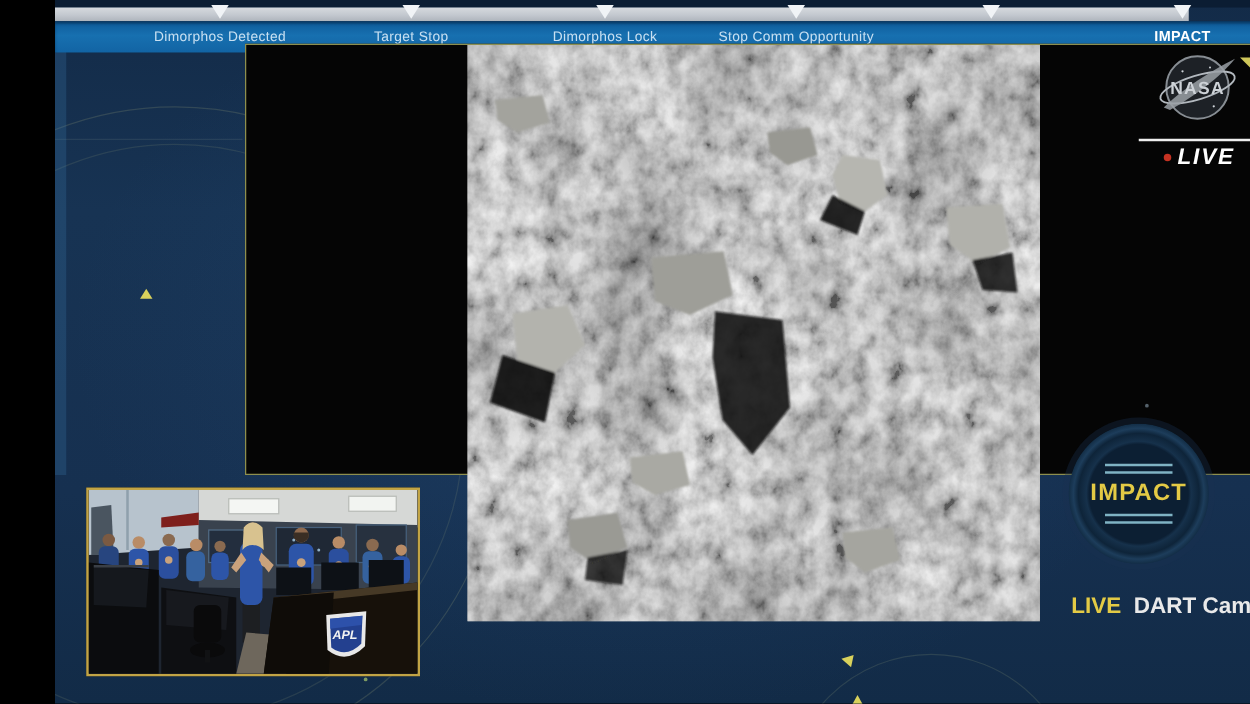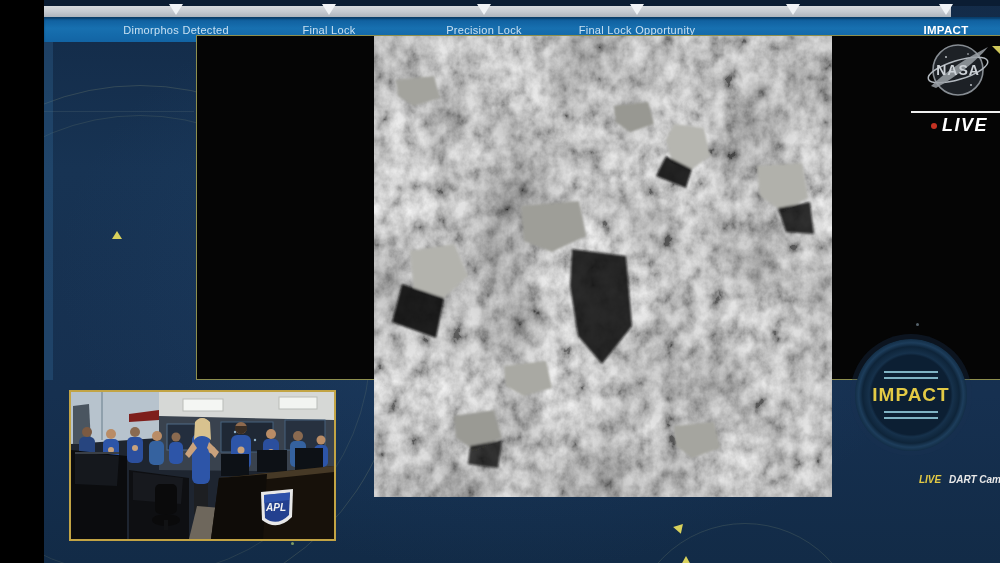--- a/index.html
+++ b/index.html
@@ -46,21 +46,21 @@
     display:flex;flex-direction:column;align-items:center;justify-content:center;
     background:radial-gradient(circle,
       #0c1f33 0%,#0c1f33 50%,
       #16314b 53%,#0e2439 61%,
       #1d3d5b 66%,#102940 72%,
       #24445f 78%,#132c45 84%,
       #1b3552 90%,#0f2337 100%);
     box-shadow:0 0 0 5px rgba(25,50,80,.35);}
   .badge-line{width:54px;height:2px;background:#7fb3c4;margin:2px 0;}
   .badge-text{font-size:19px;font-weight:800;color:#e3ca45;letter-spacing:1px;margin:3px 0;}
-  .caption{position:absolute;right:8px;top:438px;font-size:10px;font-weight:700;white-space:nowrap;font-style:italic;}
+  .caption{position:absolute;right:8px;top:438px;font-size:18px;font-weight:700;white-space:nowrap;}
   .caption .c-live{color:#e3ca45;}
   .caption .c-cam{color:#e9e9e9;margin-left:5px;font-weight:700;}
   
   .pip{position:absolute;left:25px;top:390px;width:267px;height:151px;background:#111;
     border:2px solid #c2a445;box-sizing:border-box;text-align:center;}
   .pip svg{display:block;}
   .pip-dot{position:absolute;left:247px;top:542px;width:3px;height:3px;border-radius:50%;background:#7d9a63;}
 </style>
 </head>
 <body>
@@ -79,23 +79,23 @@
   <div class="top-strip"></div>
   <div class="progress-bar"></div>
   <div class="stage-marker" style="left:125px"></div>
   <div class="stage-marker" style="left:278px"></div>
   <div class="stage-marker" style="left:433px"></div>
   <div class="stage-marker" style="left:586px"></div>
   <div class="stage-marker" style="left:742px"></div>
   <div class="stage-marker" style="left:895px"></div>
   <div class="stage-bar"></div>
   <div class="stage-label" style="left:42px">Dimorphos Detected</div>
-  <div class="stage-label" style="left:195px">Final Lock</div>
-  <div class="stage-label" style="left:350px">Precision Lock</div>
-  <div class="stage-label" style="left:503px">Final Lock Opportunity</div>
+  <div class="stage-label" style="left:195px">Target Stop</div>
+  <div class="stage-label" style="left:350px">Dimorphos Lock</div>
+  <div class="stage-label" style="left:503px">Stop Comm Opportunity</div>
   <div class="stage-label impact" style="left:812px">IMPACT</div>
 
   <div class="frame">
 
     <svg class="asteroid" viewBox="0 0 458 461" preserveAspectRatio="none">
       <defs>
         <filter id="rubble" x="-5%" y="-5%" width="110%" height="110%">
           <feTurbulence type="fractalNoise" baseFrequency="0.065 0.055" numOctaves="4" seed="11" stitchTiles="stitch"></feTurbulence>
           <feColorMatrix type="saturate" values="0"></feColorMatrix>
           <feComponentTransfer>

